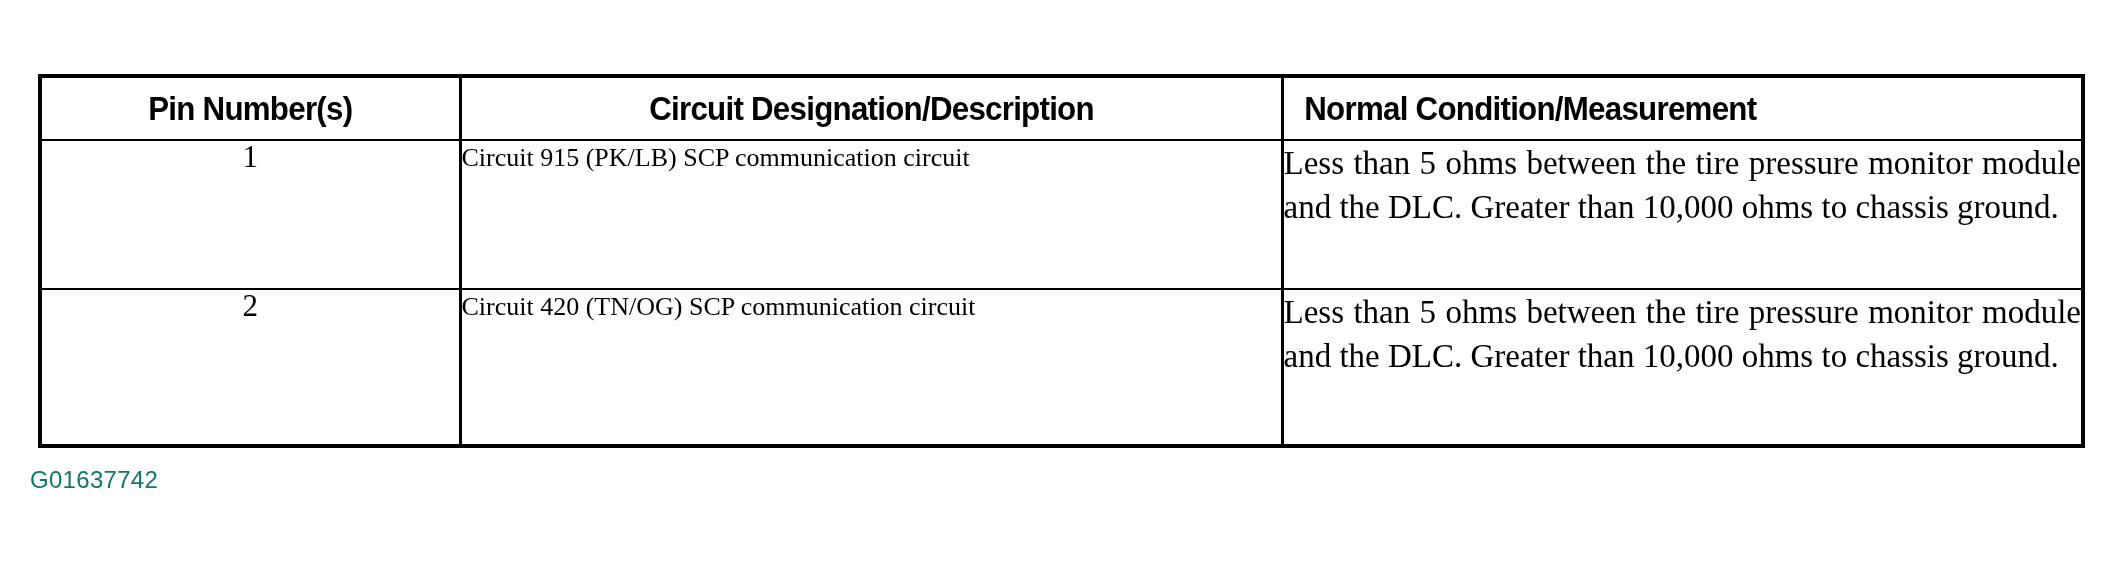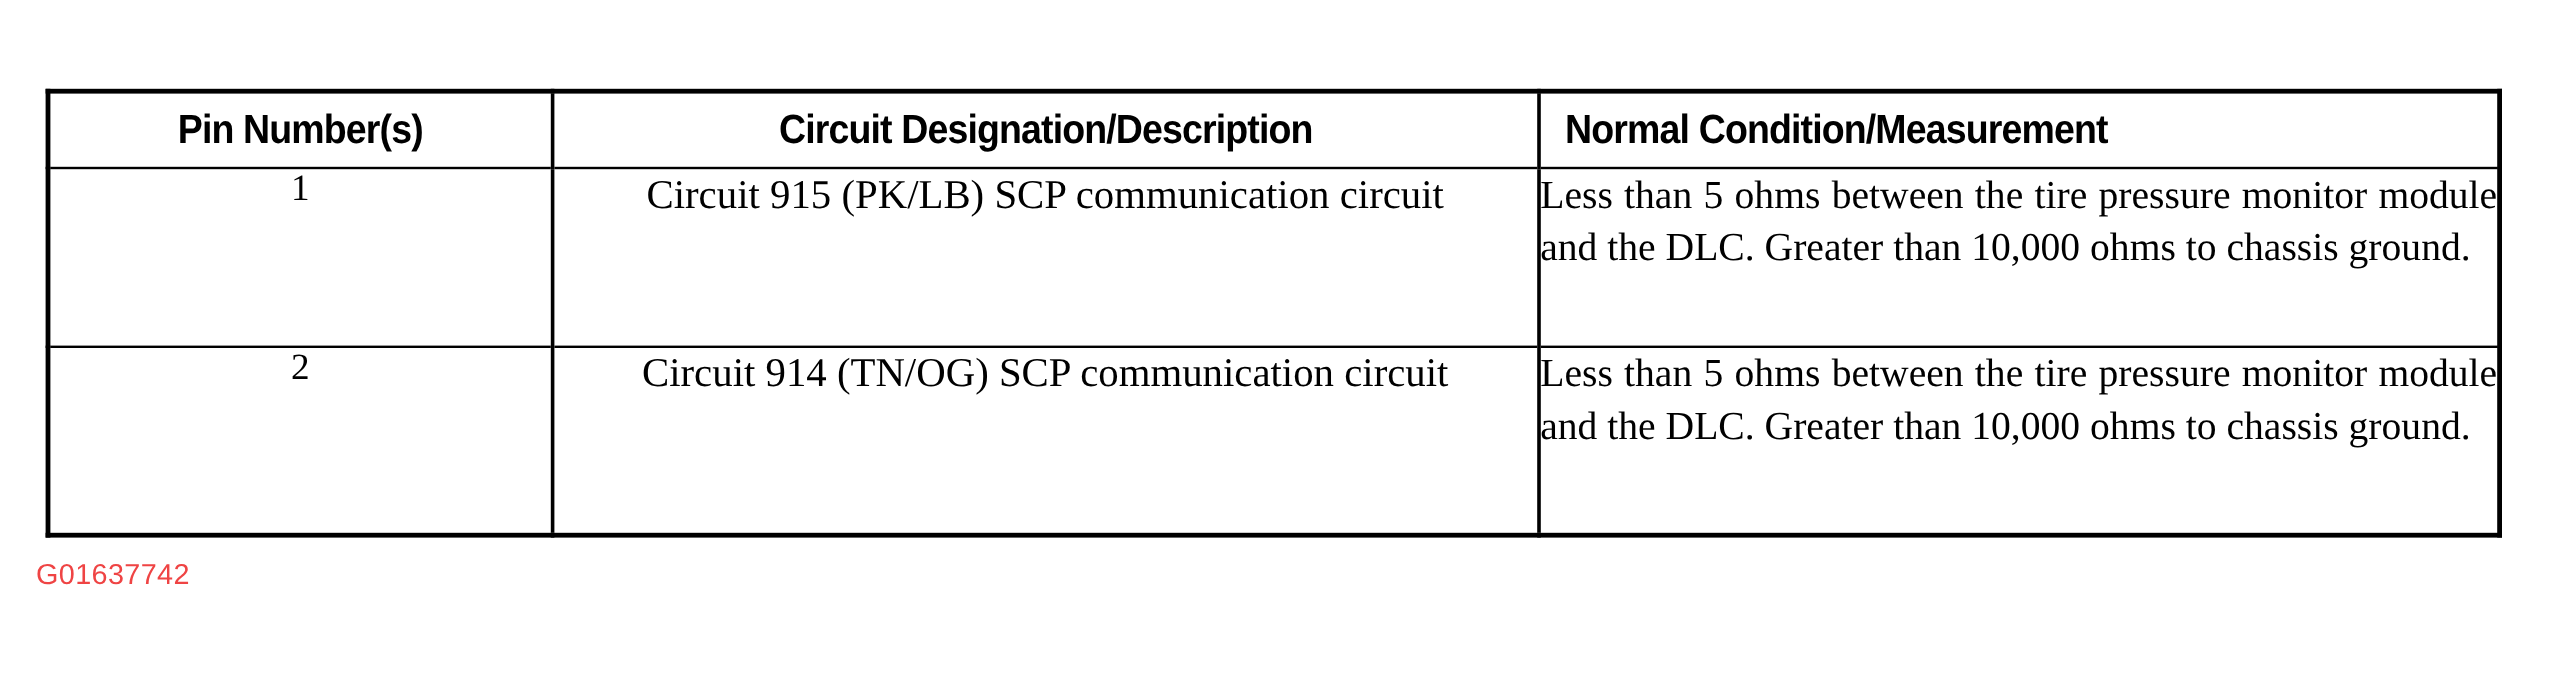--- a/index.html
+++ b/index.html
@@ -89,22 +89,21 @@
   .body-row.row-2 td { height: 154px; }
 
   .cell-pin {
     text-align: center;
     font-size: 31px;
     line-height: 1.0;
     padding-top: 15px;
   }
 
   .cell-desc {
-    text-align: center;
-    font-size: 34px;
+    font-size: 26px;
     line-height: 1.30;
     padding: 12px 26px 0 26px;
   }
 
   .cell-normal {
     text-align: justify;
     text-align-last: left;
     font-size: 33px;
     line-height: 1.34;
     padding: 12px 26px 0 24px;
@@ -113,21 +112,21 @@
   }
 
   
   .caption {
     position: absolute;
     left: 30px;
     top: 466px;
     font-family: "Liberation Sans", sans-serif;
     font-size: 24px;
     letter-spacing: 0.3px;
-    color: #ef4444;
+    color: #0f766e;
     white-space: nowrap;
   }
 </style>
 </head>
 <body>
 
 <div class="page">
 
   <table class="pin-table">
     <colgroup>
@@ -152,21 +151,21 @@
 
     <tbody>
       <tr class="body-row row-1">
         <td class="cell-pin">1</td>
         <td class="cell-desc">Circuit 915 (PK/LB) SCP communication circuit</td>
         <td class="cell-normal">Less than 5 ohms between the tire pressure monitor module and the DLC. Greater than 10,000 ohms to chassis ground.</td>
       </tr>
 
       <tr class="body-row row-2">
         <td class="cell-pin">2</td>
-        <td class="cell-desc">Circuit 914 (TN/OG) SCP communication circuit</td>
+        <td class="cell-desc">Circuit 420 (TN/OG) SCP communication circuit</td>
         <td class="cell-normal">Less than 5 ohms between the tire pressure monitor module and the DLC. Greater than 10,000 ohms to chassis ground.</td>
       </tr>
     </tbody>
   </table>
 
   <div class="caption">G01637742</div>
 
 </div>
 
 </body></html>

